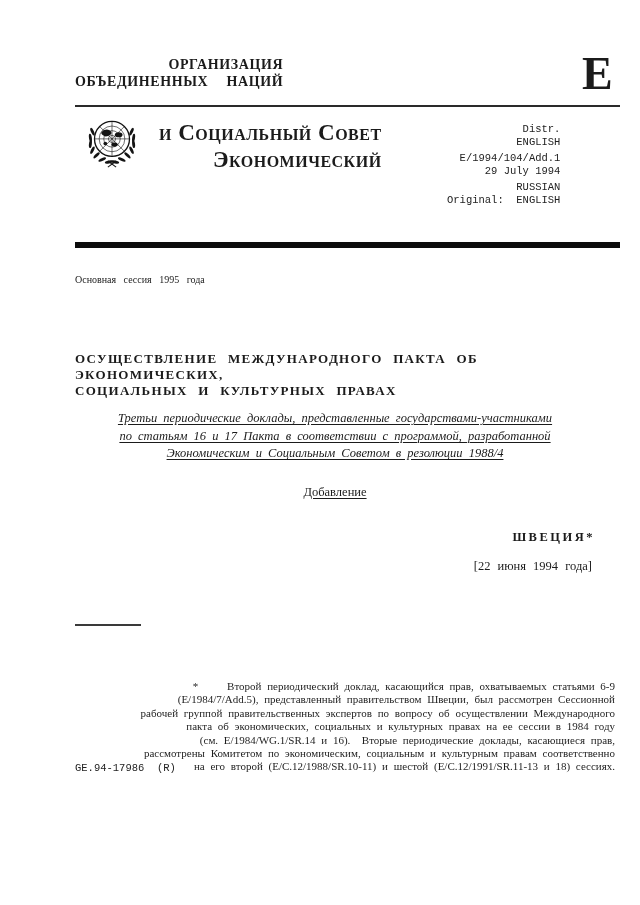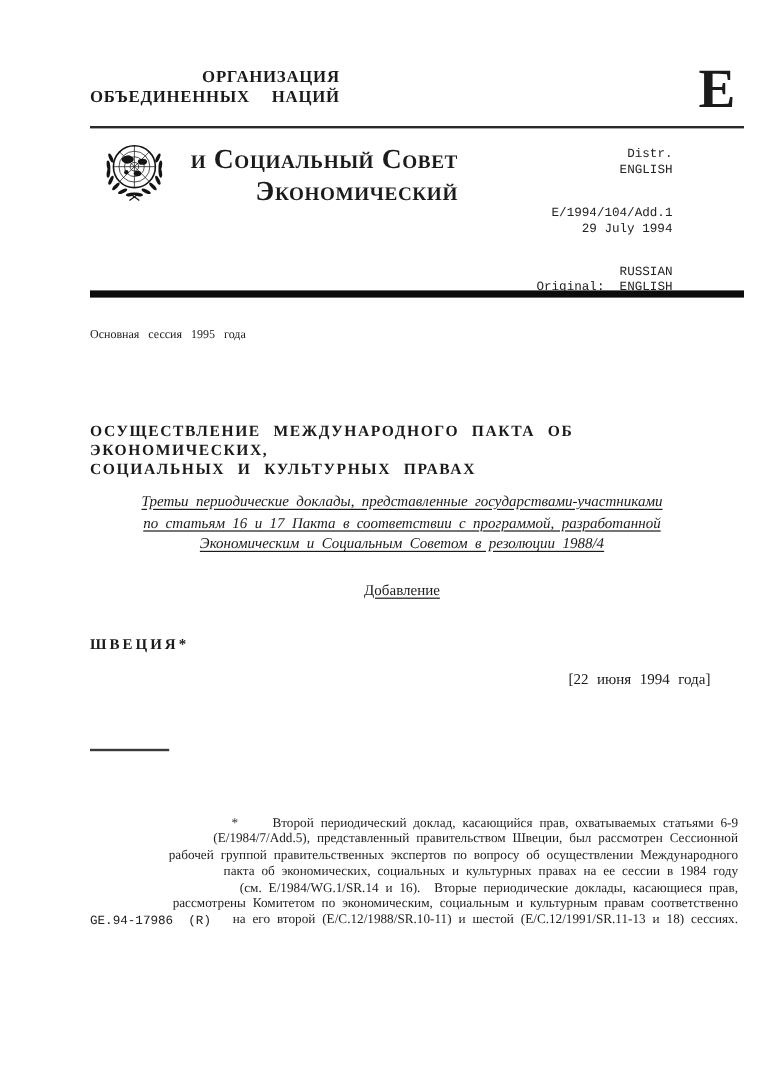--- a/index.html
+++ b/index.html
@@ -18,38 +18,38 @@
   .doc-letter{left:582px;top:50px;font-size:46px;font-weight:bold;line-height:48px;}
   .rule-thin{left:75px;top:105px;width:545px;height:2px;background:#2a2a2a;}
 
   .emblem{left:76px;top:111px;width:72px;height:64px;}
   .emblem svg{width:100%;height:100%;}
 
   .council{left:159px;top:119px;font-size:23px;line-height:27px;
            font-variant:small-caps;font-weight:600;letter-spacing:0.5px;}
 
   .distr{left:447px;top:123px;font-size:10.5px;line-height:12.5px;color:#222;}
-  .distr .gap{margin-top:24px;}
+  .distr .gap{margin-top:4px;}
 
   .rule-thick{left:75px;top:242px;width:545px;height:6px;background:#0c0c0c;}
 
   .session{left:75px;top:274px;font-size:10px;word-spacing:5px;}
 
   .title{left:75px;top:351px;width:520px;text-align:left;
          font-size:13px;font-weight:bold;letter-spacing:1.3px;word-spacing:6px;
          line-height:16px;}
 
   .subtitle{left:75px;top:410px;width:520px;text-align:center;
             font-size:12.5px;word-spacing:3px;line-height:17.5px;font-style:italic;}
   .subtitle div{text-decoration:underline;text-underline-offset:2px;}
 
   .addendum{left:75px;top:485px;width:520px;text-align:center;font-size:12.5px;
             text-decoration:underline;text-underline-offset:2px;}
 
-  .country{left:75px;top:530px;width:520px;text-align:left;font-size:12.5px;
+  .country{left:75px;top:530px;width:520px;text-align:right;font-size:12.5px;
            font-weight:600;letter-spacing:2.5px;}
 
   .subdate{right:48px;top:559px;font-size:12.5px;word-spacing:4px;}
 
   .fn-rule{left:75px;top:624px;width:66px;height:2px;background:#3a3a3a;}
 
   .footnote{left:75px;top:636px;width:540px;font-size:11px;line-height:13.4px;
             word-spacing:3px;color:#1e1e1e;margin-top:44px;}
 
   .gedoc{left:75px;top:762px;font-size:10.5px;color:#222;}

